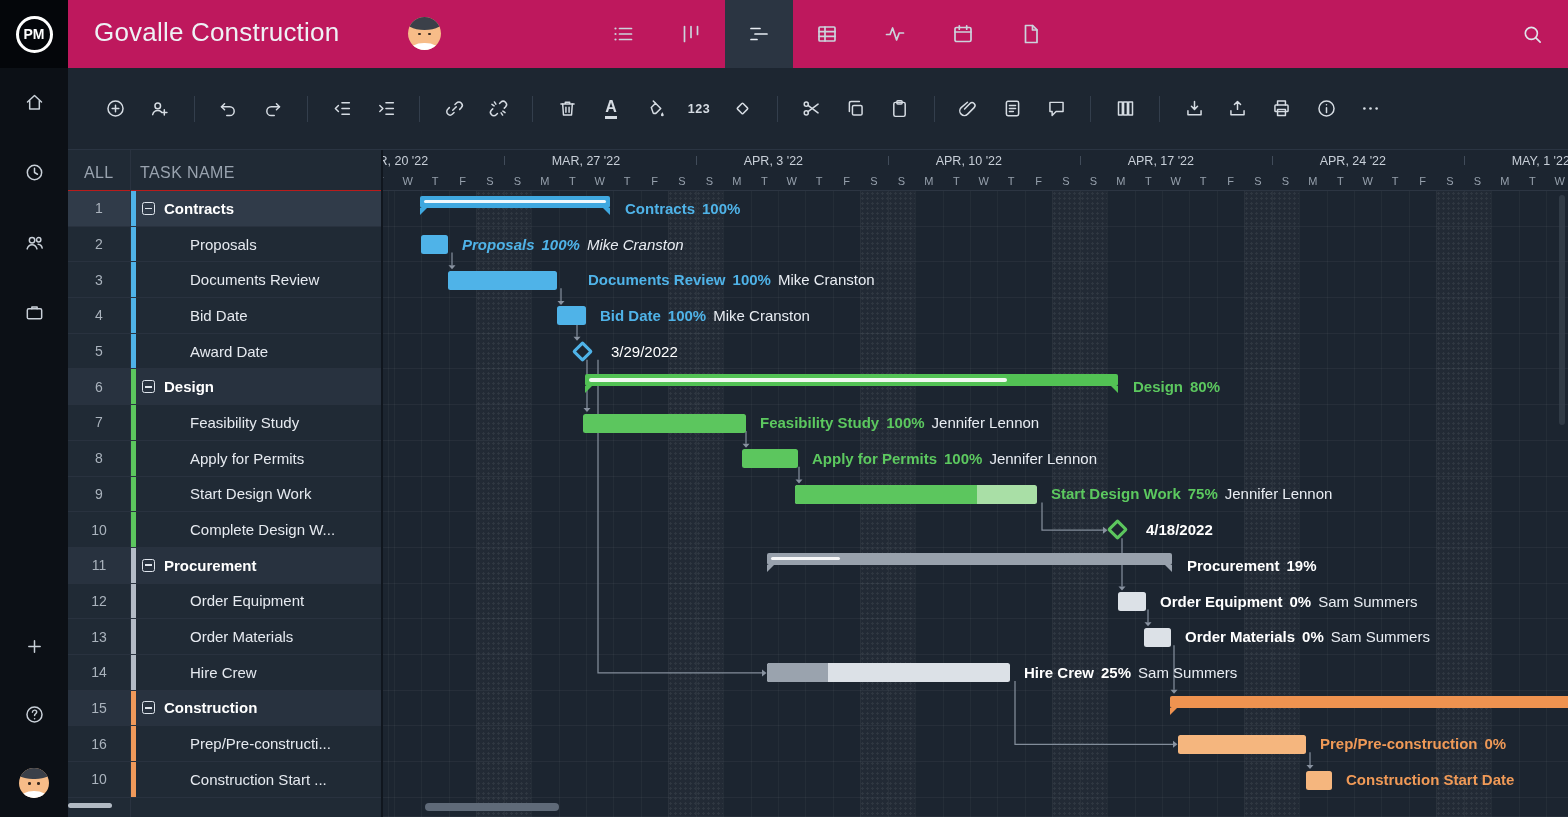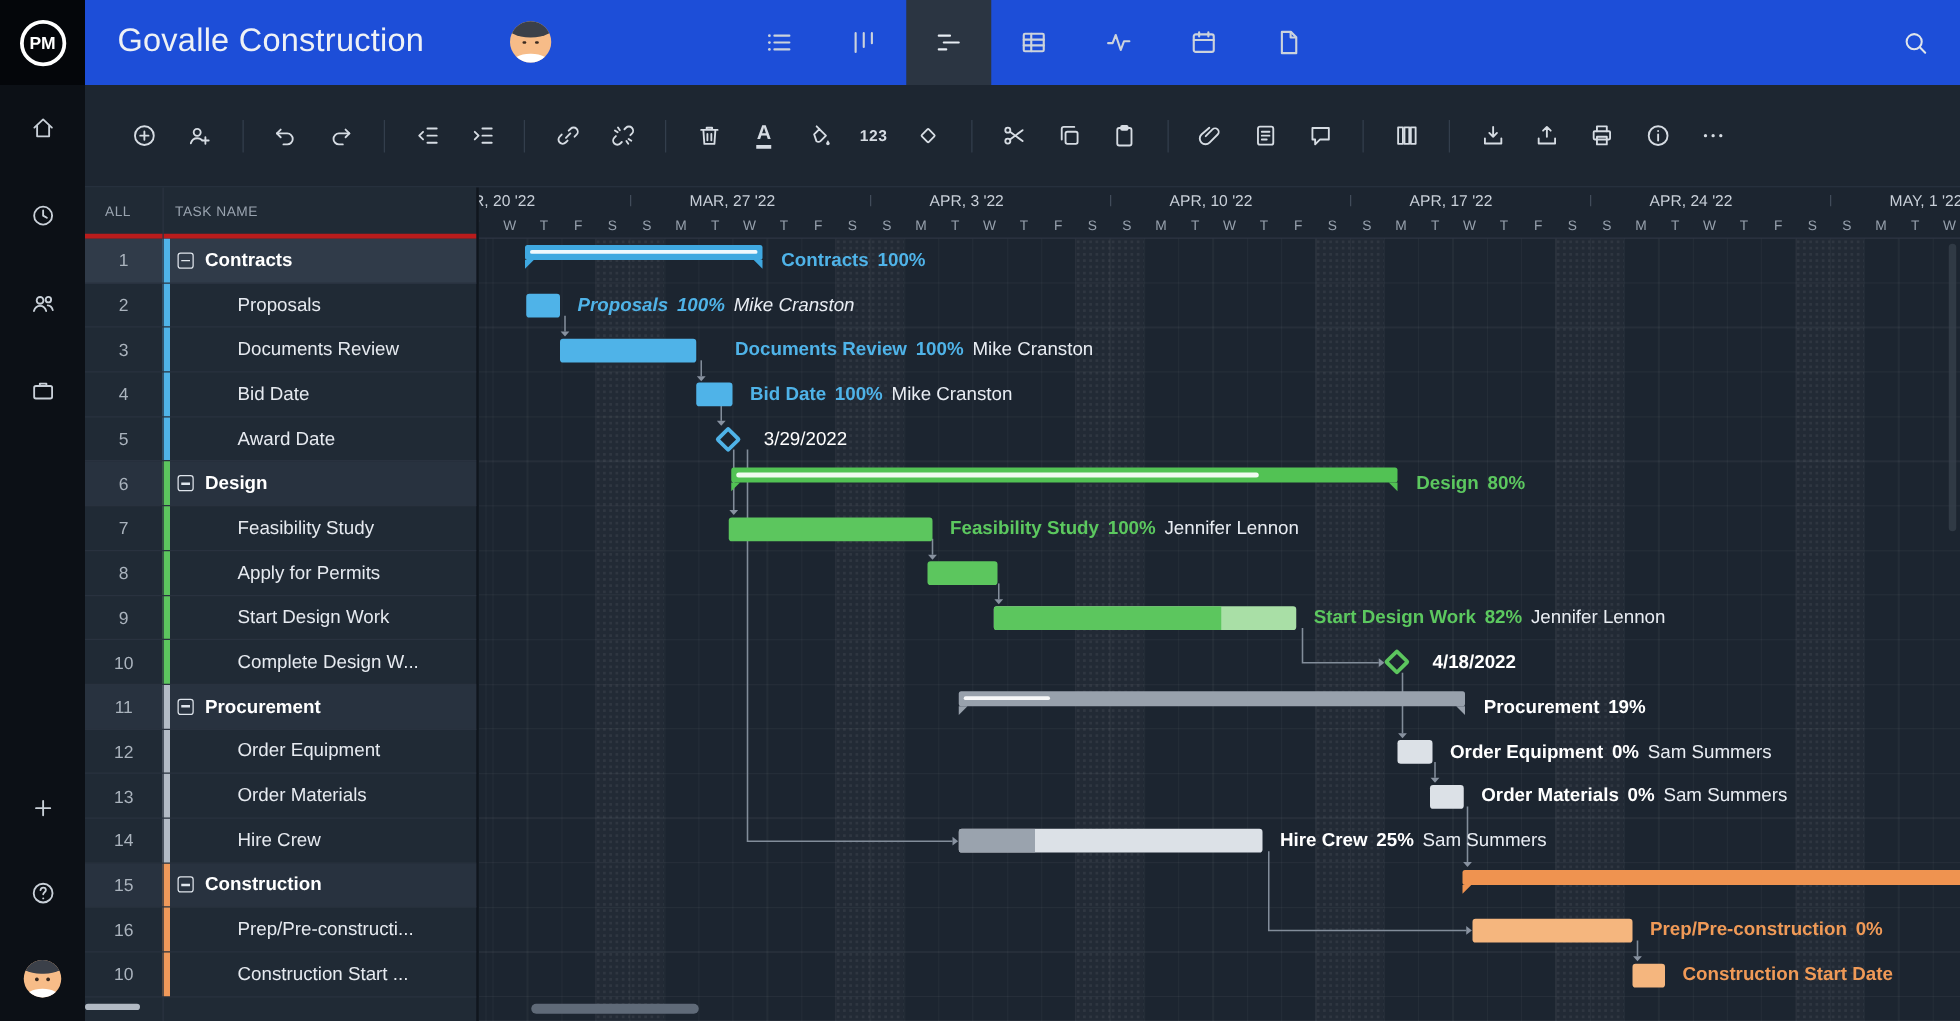--- a/index.html
+++ b/index.html
@@ -19,21 +19,21 @@
   
   .avatar{position:relative;border-radius:50%;background:#f7bc88;overflow:hidden;display:block;border:none;}
   .avatar i{display:block;position:absolute;}
   .avatar .hair{top:-28%;left:-12%;right:-12%;height:66%;border-radius:50%;background:#3b4049;}
   .avatar .eyeL{top:47%;left:30%;width:9%;height:9%;border-radius:50%;background:#3a2a20;}
   .avatar .eyeR{top:47%;left:60%;width:9%;height:9%;border-radius:50%;background:#3a2a20;}
   .avatar .shirt{bottom:-30%;left:4%;right:4%;height:52%;border-radius:50%;background:#fff;}
   .rail-avatar{position:absolute;left:19px;top:768px;width:30px;height:30px;}
 
   
-  .topbar{position:absolute;left:68px;top:0;right:0;height:84px;background:#1d4ed8;border-bottom:1px solid #2a3442;}
+  .topbar{position:absolute;left:68px;top:0;right:0;height:84px;background:#be185d;border-bottom:1px solid #2a3442;}
   .title{position:absolute;left:26px;top:17px;font-size:26px;font-weight:500;color:#eef1f5;letter-spacing:.2px;white-space:nowrap;}
   .topbar-avatar{position:absolute;left:340px;top:17px;width:33px;height:33px;}
   .views{position:absolute;left:521px;top:0;height:68px;display:flex;}
   .view-btn{width:68px;height:68px;display:flex;align-items:center;justify-content:center;
     color:#ccd3dc;background:none;border:none;cursor:pointer;}
   .view-btn.active{background:#2b3542;color:#e8edf3;}
   .search-btn{position:absolute;right:18px;top:16px;width:36px;height:36px;display:flex;align-items:center;
     justify-content:center;color:#e0e5eb;background:none;border:none;cursor:pointer;}
 
   
@@ -45,22 +45,22 @@
   .toolbar-right{margin-left:auto;margin-right:176px;display:flex;align-items:center;}
   .ic-A{font-weight:700;font-size:16px;line-height:1;border-bottom:3px solid currentColor;padding-bottom:1px;}
   .ic-123{font-weight:700;font-size:12.5px;letter-spacing:.5px;}
 
   
   .content{position:absolute;left:68px;top:150px;right:0;bottom:0;}
 
   
   .table-panel{position:absolute;left:0;top:0;width:315px;height:100%;background:#202a35;
     border-right:2px solid #10161e;z-index:5;}
-  .table-head{height:41px;border-bottom:4px solid #b91c1c;position:relative;color:#99a3af;
-    font-size:11px;letter-spacing:.4px;}
+  .table-head{height:41px;border-bottom:1px solid #b91c1c;position:relative;color:#99a3af;
+    font-size:16px;letter-spacing:.4px;}
   .th-all{position:absolute;left:16px;top:14px;cursor:pointer;}
   .th-task{position:absolute;left:72px;top:14px;cursor:pointer;}
   .col-div{position:absolute;left:62px;top:0;bottom:0;width:1px;background:#2a3340;pointer-events:none;}
   .t-row{position:relative;height:35.7px;border-bottom:1px solid #29323f;display:flex;align-items:stretch;cursor:pointer;}
   .t-row.group{background:#28323f;}
   .t-row.selected{background:#303b49;}
   .t-num{width:62px;flex:none;display:flex;align-items:center;justify-content:center;color:#aab3bd;font-size:14px;}
   .t-strip{width:6px;flex:none;}
   .t-name{flex:1;display:flex;align-items:center;font-size:15px;white-space:nowrap;overflow:hidden;}
   .t-name.g{font-weight:700;color:#fff;padding-left:6px;}
@@ -723,24 +723,25 @@
           <div class="bar-label" style="left: 228px; top: 150.65px;"><span class="ms-date">3/29/2022</span></div>
           <div class="sum" style="left: 202px; top: 183.35px; width: 533px; background: rgb(82, 194, 84);">
             <i class="capL" style="border-top-color: rgb(82, 194, 84);"></i>
             <i class="capR" style="border-top-color: rgb(82, 194, 84);"></i>
             <i class="sumline" style="width: 418.4px;"></i>
           </div>
           <div class="bar-label" style="left: 750px; top: 186.35px;"><b style="color: rgb(92, 200, 95);">Design</b><b style="color: rgb(92, 200, 95);">80%</b></div>
           <div class="bar" style="left: 200px; top: 222.55px; width: 163px; background: rgb(92, 198, 94);"></div>
           <div class="bar-label" style="left: 377px; top: 222.05px;"><b style="color: rgb(92, 200, 95);">Feasibility Study</b><b style="color: rgb(92, 200, 95);">100%</b><span class="assignee">Jennifer Lennon</span></div>
           <div class="bar" style="left: 359px; top: 258.25px; width: 56px; background: rgb(92, 198, 94);"></div>
+          <div class="bar-label" style="left: 429px; top: 257.75px;"><b style="color: rgb(92, 200, 95);">Apply for Permits</b><b style="color: rgb(92, 200, 95);">100%</b><span class="assignee">Jennifer Lennon</span></div>
           <div class="bar" style="left: 412px; top: 293.95px; width: 242px; background: rgb(169, 223, 166);">
             <i class="prog" style="width: 75%; background: rgb(92, 198, 94);"></i>
           </div>
-          <div class="bar-label" style="left: 668px; top: 293.45px;"><b style="color: rgb(92, 200, 95);">Start Design Work</b><b style="color: rgb(92, 200, 95);">82%</b><span class="assignee">Jennifer Lennon</span></div>
+          <div class="bar-label" style="left: 668px; top: 293.45px;"><b style="color: rgb(92, 200, 95);">Start Design Work</b><b style="color: rgb(92, 200, 95);">75%</b><span class="assignee">Jennifer Lennon</span></div>
           <div class="ms" style="left: 727px; top: 331.15px; border-color: rgb(92, 198, 94);"></div>
           <div class="bar-label" style="left: 763px; top: 329.15px; font-weight: bold;"><span class="ms-date">4/18/2022</span></div>
           <div class="sum" style="left: 384px; top: 361.85px; width: 405px; background: rgb(152, 161, 172);">
             <i class="capL" style="border-top-color: rgb(152, 161, 172);"></i>
             <i class="capR" style="border-top-color: rgb(152, 161, 172);"></i>
             <i class="sumline" style="width: 68.95px;"></i>
           </div>
           <div class="bar-label" style="left: 804px; top: 364.85px;"><b style="color: rgb(255, 255, 255);">Procurement</b><b style="color: rgb(255, 255, 255);">19%</b></div>
           <div class="bar" style="left: 735px; top: 401.05px; width: 28px; background: rgb(220, 225, 231);"></div>
           <div class="bar-label" style="left: 777px; top: 400.55px;"><b style="color: rgb(255, 255, 255);">Order Equipment</b><b style="color: rgb(255, 255, 255);">0%</b><span class="assignee">Sam Summers</span></div>

